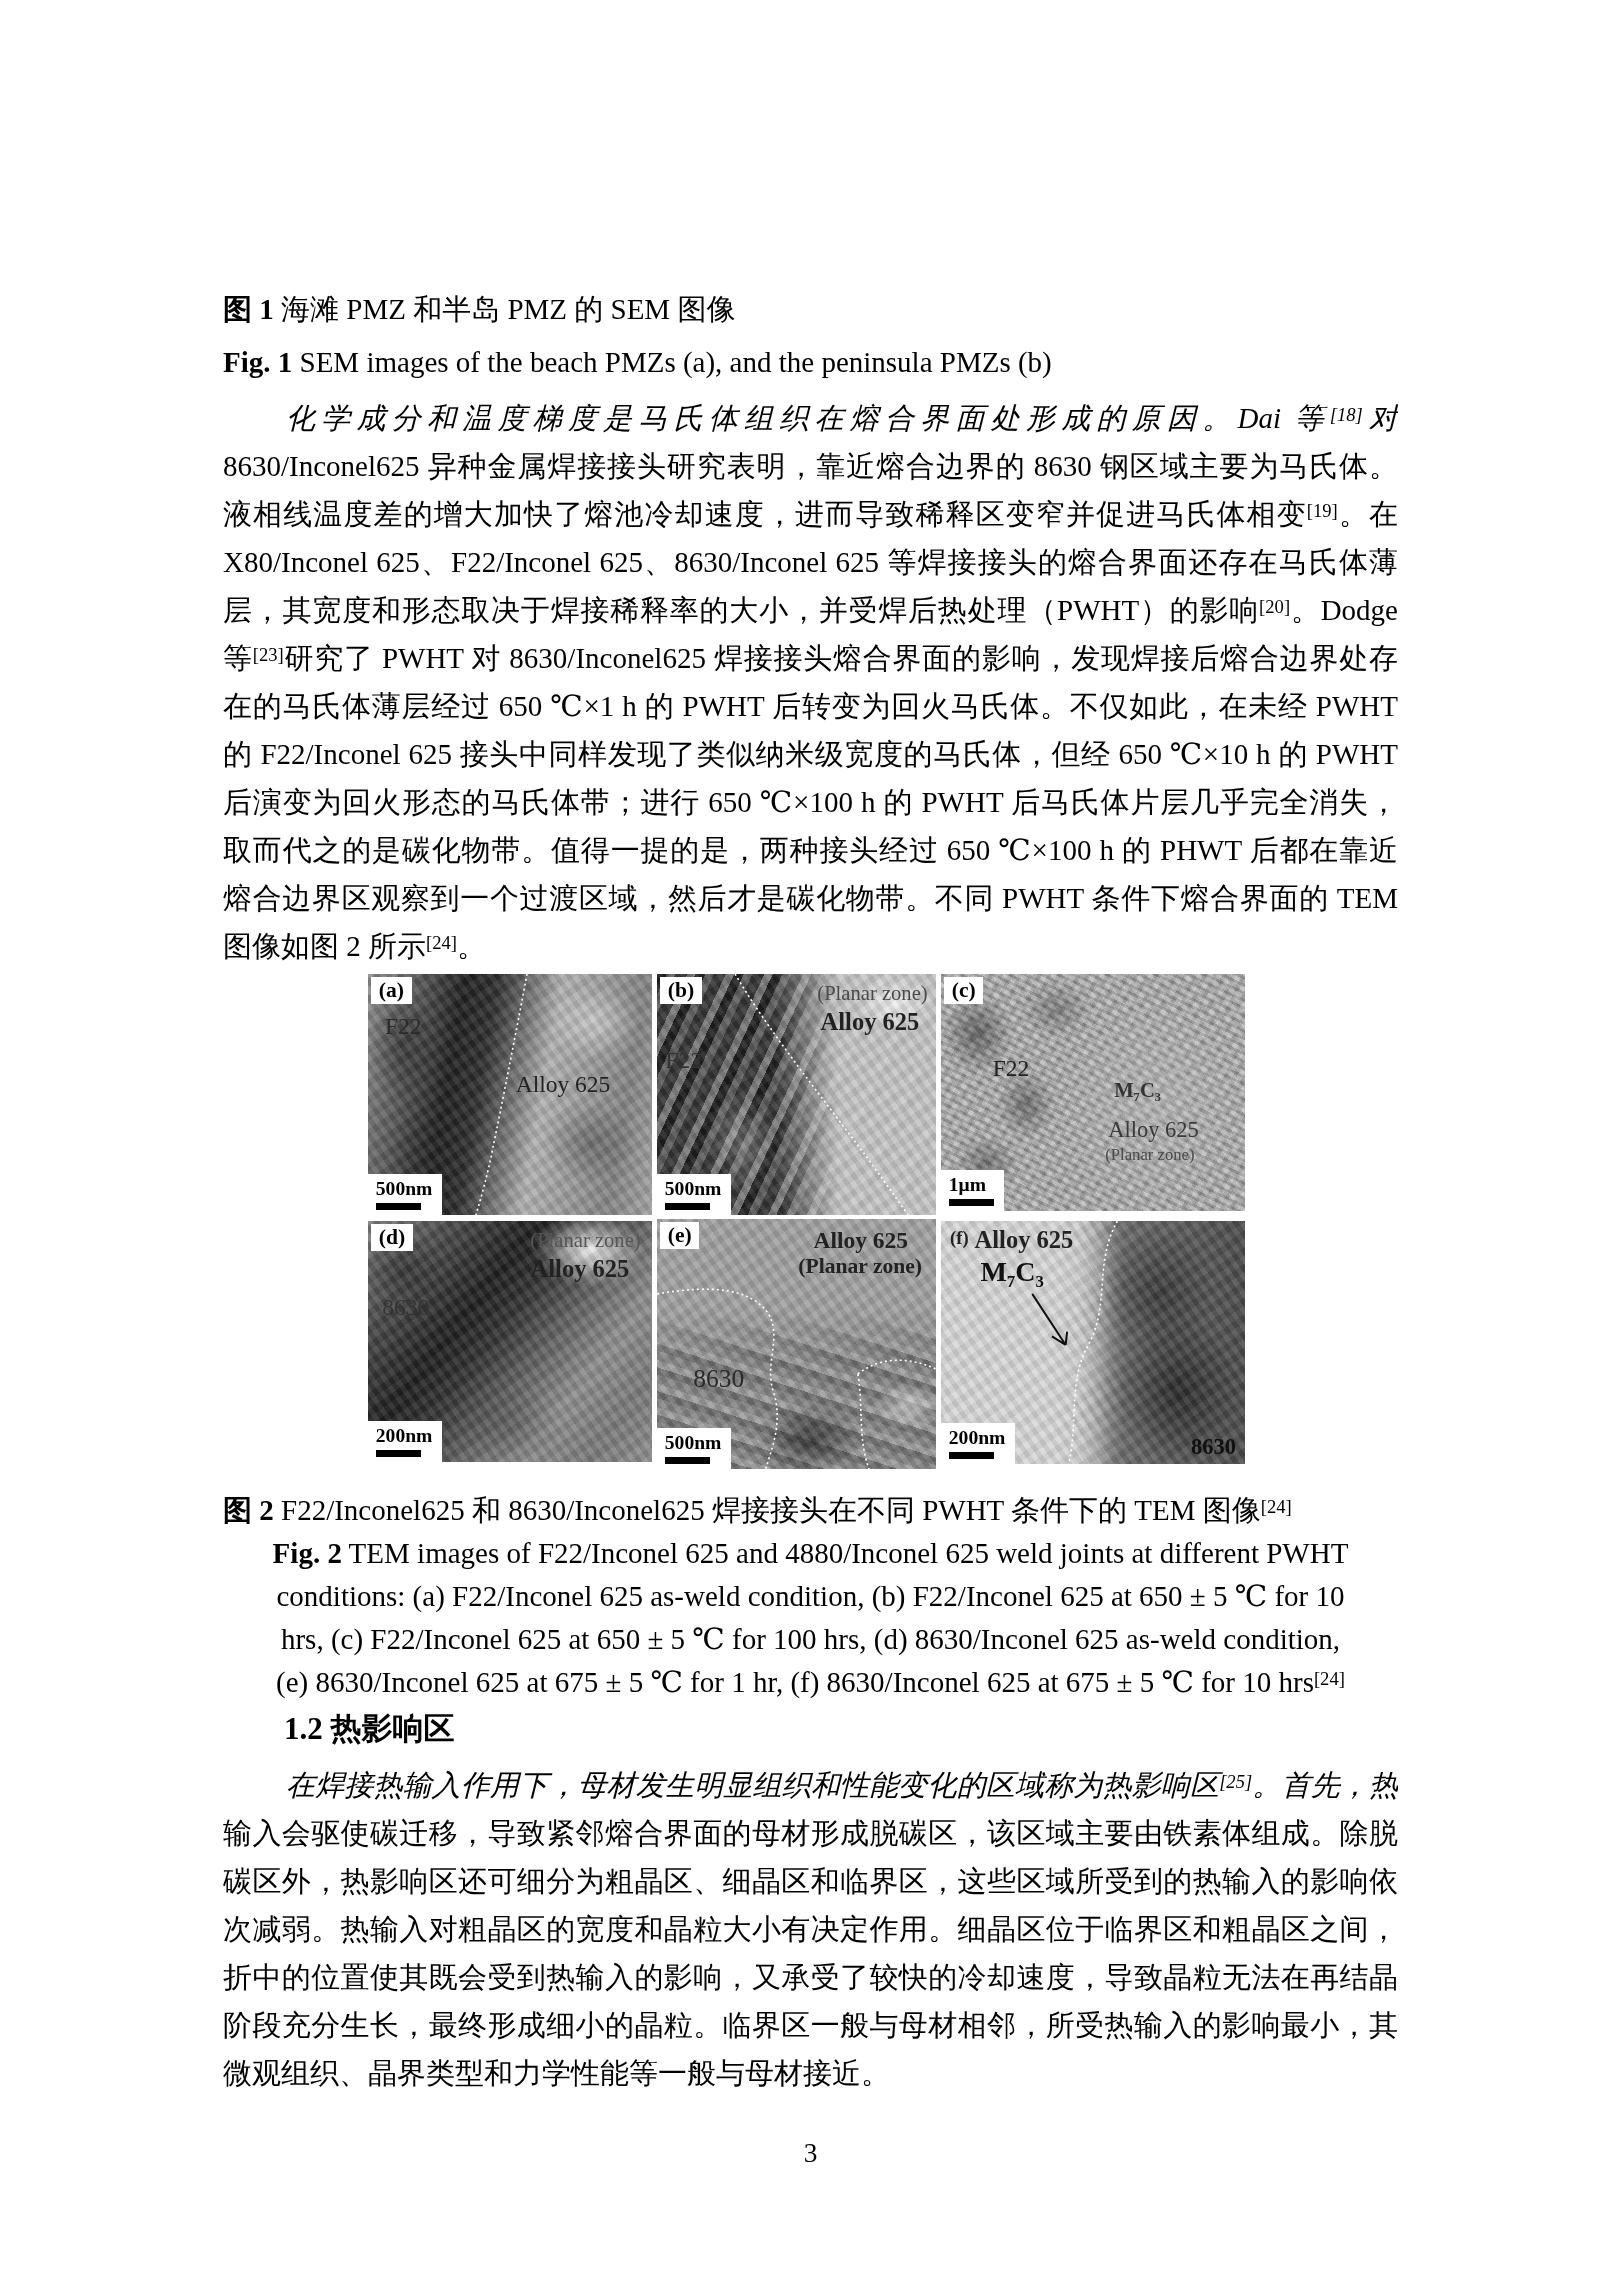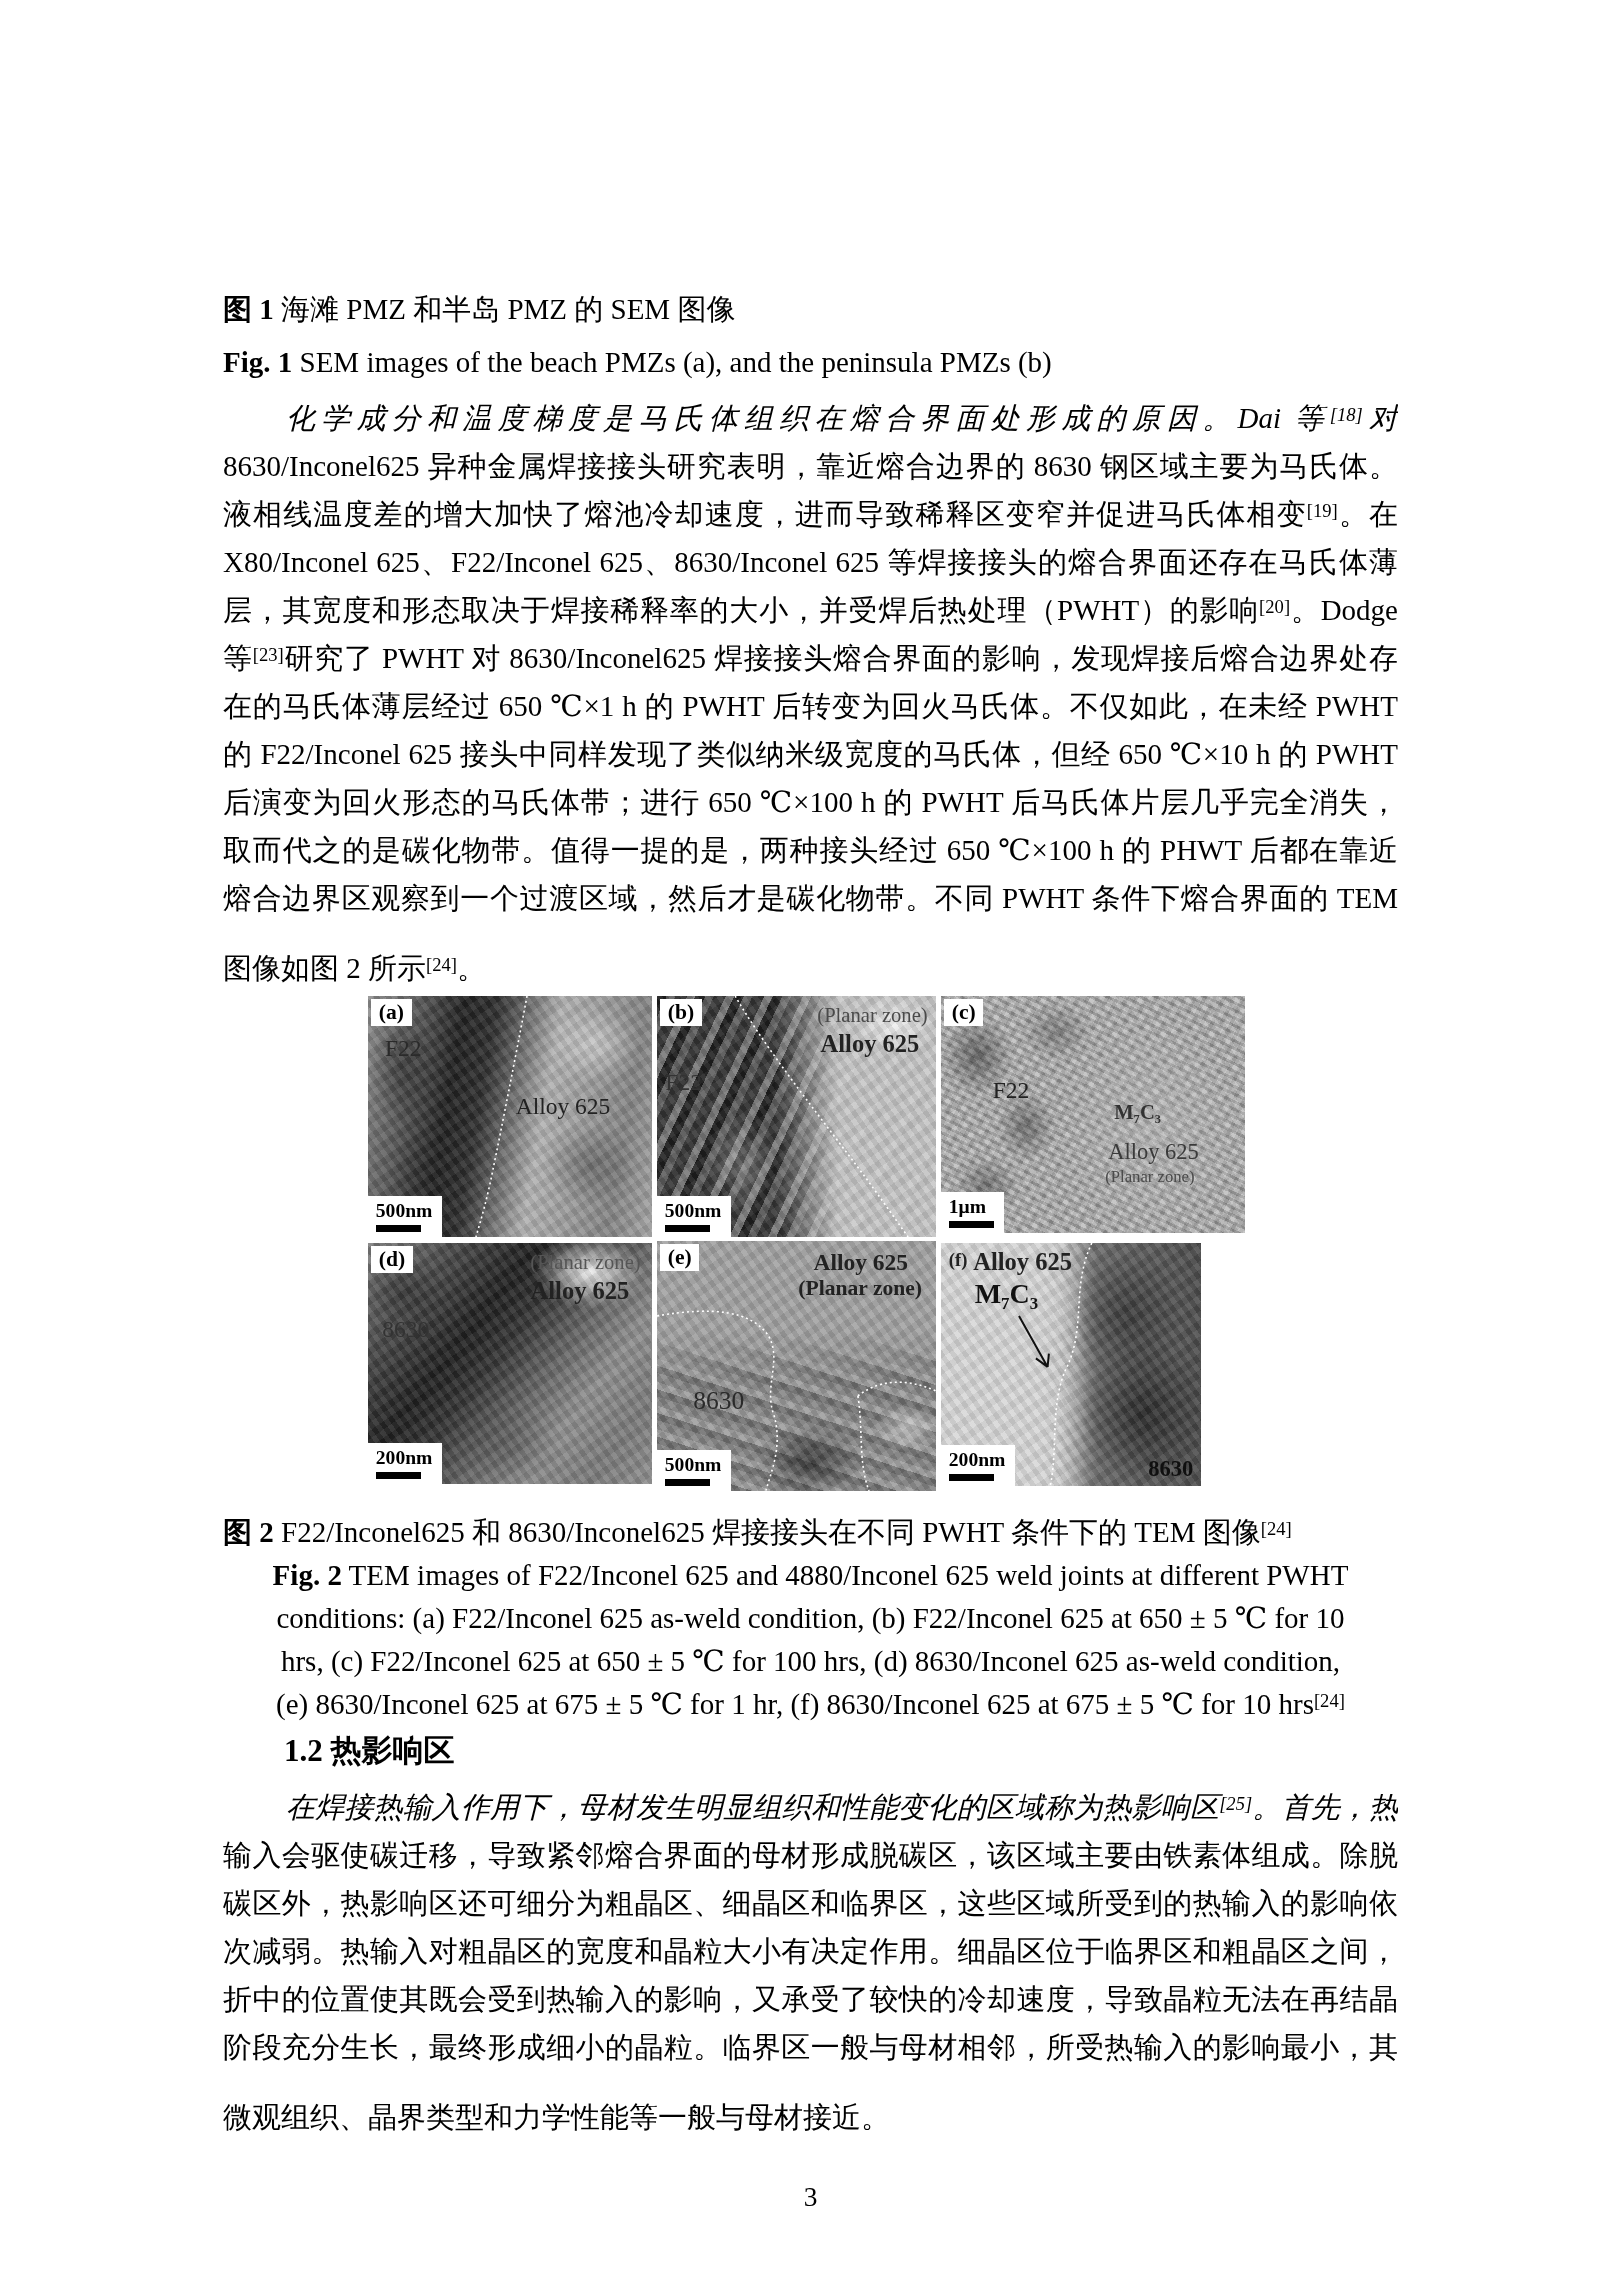--- a/index.html
+++ b/index.html
@@ -13,21 +13,21 @@
   .cap1-zh{margin-top:288px;}
   .cap1-en{margin-top:9.8px;}
   .b{font-weight:bold;}
   sup{font-size:18.6px;line-height:0;vertical-align:6.9px;}
   .para{margin-top:9.8px;}
   .para .line{
     font-size:29px;line-height:48px;height:48px;overflow:hidden;
     text-align:justify;text-align-last:justify;text-justify:inter-character;
   }
   .para .line.first{text-indent:63px;font-style:italic;}
-  .para .line.last{text-align:center;text-align-last:left;margin-top:22px;}
+  .para .line.last{text-align:center;text-align-last:left;}
   
   .figure{position:relative;margin-top:4.9px;margin-left:145px;width:877px;height:495px;}
   .panel{position:absolute;overflow:hidden;background-color:#9a9a9a;}
   .panel::after{content:"";position:absolute;inset:0;z-index:1;pointer-events:none;
     background:
       repeating-linear-gradient(55deg, rgba(255,255,255,.07) 0 4.9px, rgba(0,0,0,.07) 4.9px 9.8px),
       repeating-linear-gradient(-35deg, rgba(255,255,255,.05) 0 6.9px, rgba(0,0,0,.05) 6.9px 13.7px);}
   .p-a{left:0;top:0;width:284px;height:241px;background:
       radial-gradient(ellipse 49px 88px at 12% 30%, rgba(25,25,25,.5), transparent 65%),
       radial-gradient(ellipse 59px 78px at 22% 75%, rgba(35,35,35,.45), transparent 65%),
@@ -51,21 +51,21 @@
   .p-d{left:0;top:247px;width:284px;height:241px;background:
       radial-gradient(ellipse 88px 59px at 78% 12%, rgba(248,248,248,.95), transparent 62%),
       radial-gradient(ellipse 69px 59px at 12% 20%, rgba(30,30,30,.5), transparent 60%),
       radial-gradient(ellipse 88px 69px at 50% 85%, rgba(60,60,60,.35), transparent 60%),
       linear-gradient(128deg,#7d7d7d 0%,#4a4a4a 18%,#1f1f1f 36%,#333333 46%,#606060 58%,#8f8f8f 72%,#7a7a7a 86%,#909090 100%);}
   .p-e{left:289px;top:245px;width:279px;height:250px;background:
       radial-gradient(ellipse 88px 59px at 55% 88%, rgba(20,20,20,.65), transparent 60%),
       radial-gradient(ellipse 59px 39px at 90% 75%, rgba(235,235,235,.6), transparent 60%),
       linear-gradient(to bottom,#a2a2a2 0 36%, rgba(162,162,162,0) 56%),
       repeating-linear-gradient(18deg,#6f6f6f 0 6.9px,#9d9d9d 6.9px 13.7px,#858585 13.7px 22.5px);}
-  .p-f{left:573px;top:247px;width:260px;height:243px;background:
+  .p-f{left:573px;top:247px;width:304px;height:243px;background:
       radial-gradient(ellipse 78px 98px at 72% 30%, rgba(45,45,45,.75), transparent 70%),
       radial-gradient(ellipse 88px 108px at 78% 70%, rgba(30,30,30,.8), transparent 70%),
       linear-gradient(to right, rgba(216,216,216,.96) 0 38%, rgba(216,216,216,0) 56%),
       repeating-linear-gradient(62deg, rgba(90,90,90,.22) 0 2.9px, rgba(220,220,220,0) 2.9px 9.8px),
       linear-gradient(to right,#c9c9c9 0 45%,#6a6a6a 60%,#4a4a4a 100%);}
   .ov{position:absolute;inset:0;width:100%;height:100%;z-index:2;}
   .ov path{fill:none;stroke:#ffffff;stroke-width:1.6;stroke-dasharray:2 3;vector-effect:non-scaling-stroke;}
   .ov path.arrow{stroke:#101010;stroke-dasharray:none;stroke-width:2;}
   .tag{position:absolute;z-index:3;left:2.9px;top:2.9px;background:#fff;padding:1px 7.8px;
        font-weight:bold;font-size:21.6px;}

